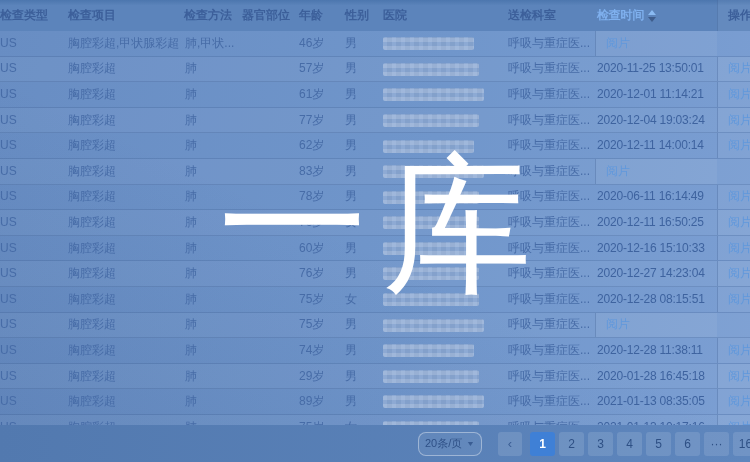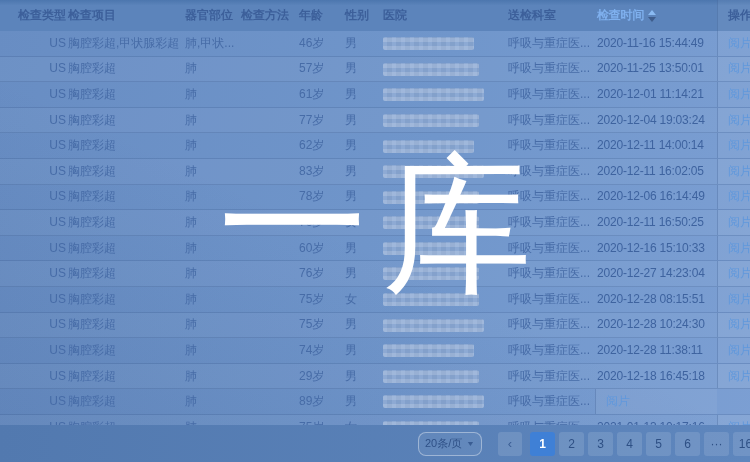--- a/index.html
+++ b/index.html
@@ -25,21 +25,21 @@
     height:31px;align-items:center;
     background:linear-gradient(#4C76AE 0,#5C84BB 18%,#5C84BB 100%);
     color:#3C5F9A;font-size:12px;font-weight:bold;
     position:relative;z-index:2;
   }
   .th{white-space:nowrap;overflow:hidden;line-height:31px;}
   .tbody{position:relative;z-index:1;}
   .tr{height:24.6px;align-items:center;border-bottom:1px solid rgba(44,76,124,0.20);}
   .tr:nth-child(even){background:rgba(255,255,255,0.035);}
   .td{white-space:nowrap;overflow:hidden;font-size:12px;color:#476CA7;line-height:23px;}
-  .c-type{text-align:right;}
+  .c-type{text-align:left;}
   .c-item{padding-left:2px;}
   .c-part{padding-left:3px;}
   .c-method{padding-left:2px;}
   .c-age{padding-left:4px;}
   .c-gender{padding-left:4px;}
   .c-hospital{padding-left:1px;}
   .c-dept{padding-left:3px;}
   .c-time{padding-left:2px;letter-spacing:-0.2px;color:#3E639F;}
   .c-op{padding-left:10px;border-left:1px solid rgba(60,95,150,0.35);background:rgba(255,255,255,0.06);height:100%;display:flex;align-items:center;}
   .thead .c-op{background:rgba(255,255,255,0.05);}
@@ -90,43 +90,42 @@
 </head>
 <body>
 
 <div class="screen">
 
   <div class="table-area">
 
     <div class="thead grid">
       <div class="th c-type">检查类型</div>
       <div class="th c-item">检查项目</div>
+      <div class="th c-method">检查方法</div>
       <div class="th c-part">器官部位</div>
-      <div class="th c-method">检查方法</div>
       <div class="th c-age">年龄</div>
       <div class="th c-gender">性别</div>
       <div class="th c-hospital">医院</div>
       <div class="th c-dept">送检科室</div>
       <div class="th c-time th-time">
         <span>检查时间</span><span class="sort-caret"><i class="up"></i><i class="down"></i></span>
       </div>
       <div class="th c-op">操作</div>
     </div>
 
     <div class="tbody">
   <div class="tr grid">
     <div class="td c-type">US</div>
     <div class="td c-item">胸腔彩超,甲状腺彩超</div>
     <div class="td c-part">肺,甲状...</div>
     <div class="td c-method"></div>
     <div class="td c-age">46岁</div>
     <div class="td c-gender">男</div>
     <div class="td c-hospital"><span class="redact"></span></div>
     <div class="td c-dept">呼吸与重症医...</div>
-    <div class="td c-time">2020-11-16 15:44:49</div>
     <div class="td c-op">
             <a class="op-link">阅片</a>
           </div>
   </div>
 
   <div class="tr grid">
     <div class="td c-type">US</div>
     <div class="td c-item">胸腔彩超</div>
     <div class="td c-part">肺</div>
     <div class="td c-method"></div>
@@ -187,36 +186,35 @@
 
   <div class="tr grid">
     <div class="td c-type">US</div>
     <div class="td c-item">胸腔彩超</div>
     <div class="td c-part">肺</div>
     <div class="td c-method"></div>
     <div class="td c-age">83岁</div>
     <div class="td c-gender">男</div>
     <div class="td c-hospital"><span class="redact"></span></div>
     <div class="td c-dept">呼吸与重症医...</div>
-    <div class="td c-time">2020-12-11 16:02:05</div>
     <div class="td c-op">
             <a class="op-link">阅片</a>
           </div>
   </div>
 
   <div class="tr grid">
     <div class="td c-type">US</div>
     <div class="td c-item">胸腔彩超</div>
     <div class="td c-part">肺</div>
     <div class="td c-method"></div>
     <div class="td c-age">78岁</div>
     <div class="td c-gender">男</div>
     <div class="td c-hospital"><span class="redact"></span></div>
     <div class="td c-dept">呼吸与重症医...</div>
-    <div class="td c-time">2020-12-06 16:14:49</div>
+    <div class="td c-time">2020-06-11 16:14:49</div>
     <div class="td c-op">
             <a class="op-link">阅片</a>
           </div>
   </div>
 
   <div class="tr grid">
     <div class="td c-type">US</div>
     <div class="td c-item">胸腔彩超</div>
     <div class="td c-part">肺</div>
     <div class="td c-method"></div>
@@ -277,21 +275,20 @@
 
   <div class="tr grid">
     <div class="td c-type">US</div>
     <div class="td c-item">胸腔彩超</div>
     <div class="td c-part">肺</div>
     <div class="td c-method"></div>
     <div class="td c-age">75岁</div>
     <div class="td c-gender">男</div>
     <div class="td c-hospital"><span class="redact"></span></div>
     <div class="td c-dept">呼吸与重症医...</div>
-    <div class="td c-time">2020-12-28 10:24:30</div>
     <div class="td c-op">
             <a class="op-link">阅片</a>
           </div>
   </div>
 
   <div class="tr grid">
     <div class="td c-type">US</div>
     <div class="td c-item">胸腔彩超</div>
     <div class="td c-part">肺</div>
     <div class="td c-method"></div>
@@ -307,35 +304,36 @@
 
   <div class="tr grid">
     <div class="td c-type">US</div>
     <div class="td c-item">胸腔彩超</div>
     <div class="td c-part">肺</div>
     <div class="td c-method"></div>
     <div class="td c-age">29岁</div>
     <div class="td c-gender">男</div>
     <div class="td c-hospital"><span class="redact"></span></div>
     <div class="td c-dept">呼吸与重症医...</div>
-    <div class="td c-time">2020-12-18 16:45:18</div>
+    <div class="td c-time">2020-01-28 16:45:18</div>
     <div class="td c-op">
             <a class="op-link">阅片</a>
           </div>
   </div>
 
   <div class="tr grid">
     <div class="td c-type">US</div>
     <div class="td c-item">胸腔彩超</div>
     <div class="td c-part">肺</div>
     <div class="td c-method"></div>
     <div class="td c-age">89岁</div>
     <div class="td c-gender">男</div>
     <div class="td c-hospital"><span class="redact"></span></div>
     <div class="td c-dept">呼吸与重症医...</div>
+    <div class="td c-time">2021-01-13 08:35:05</div>
     <div class="td c-op">
             <a class="op-link">阅片</a>
           </div>
   </div>
 
   <div class="tr grid">
     <div class="td c-type">US</div>
     <div class="td c-item">胸腔彩超</div>
     <div class="td c-part">肺</div>
     <div class="td c-method"></div>

